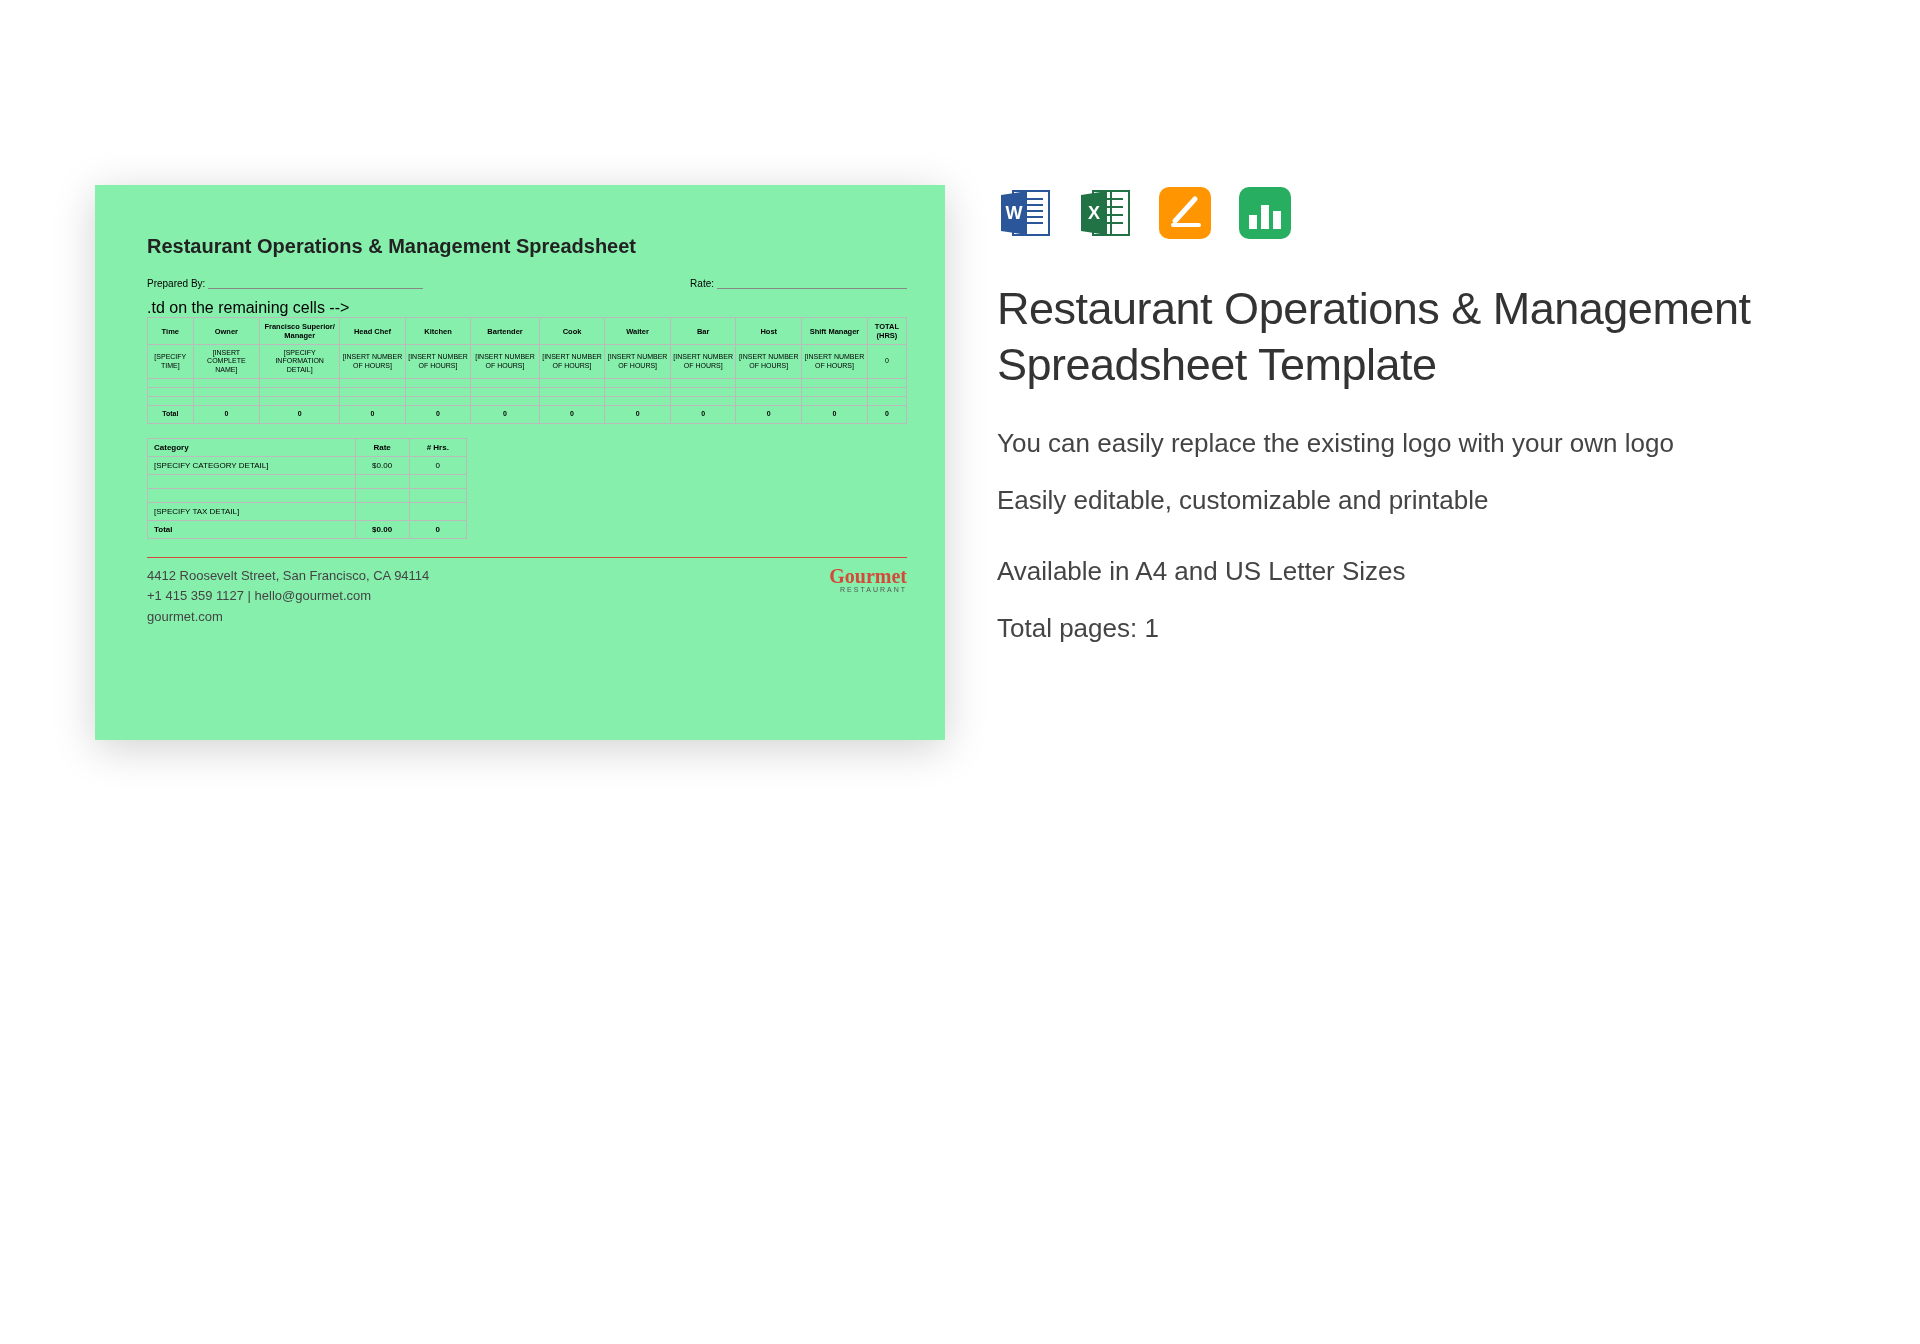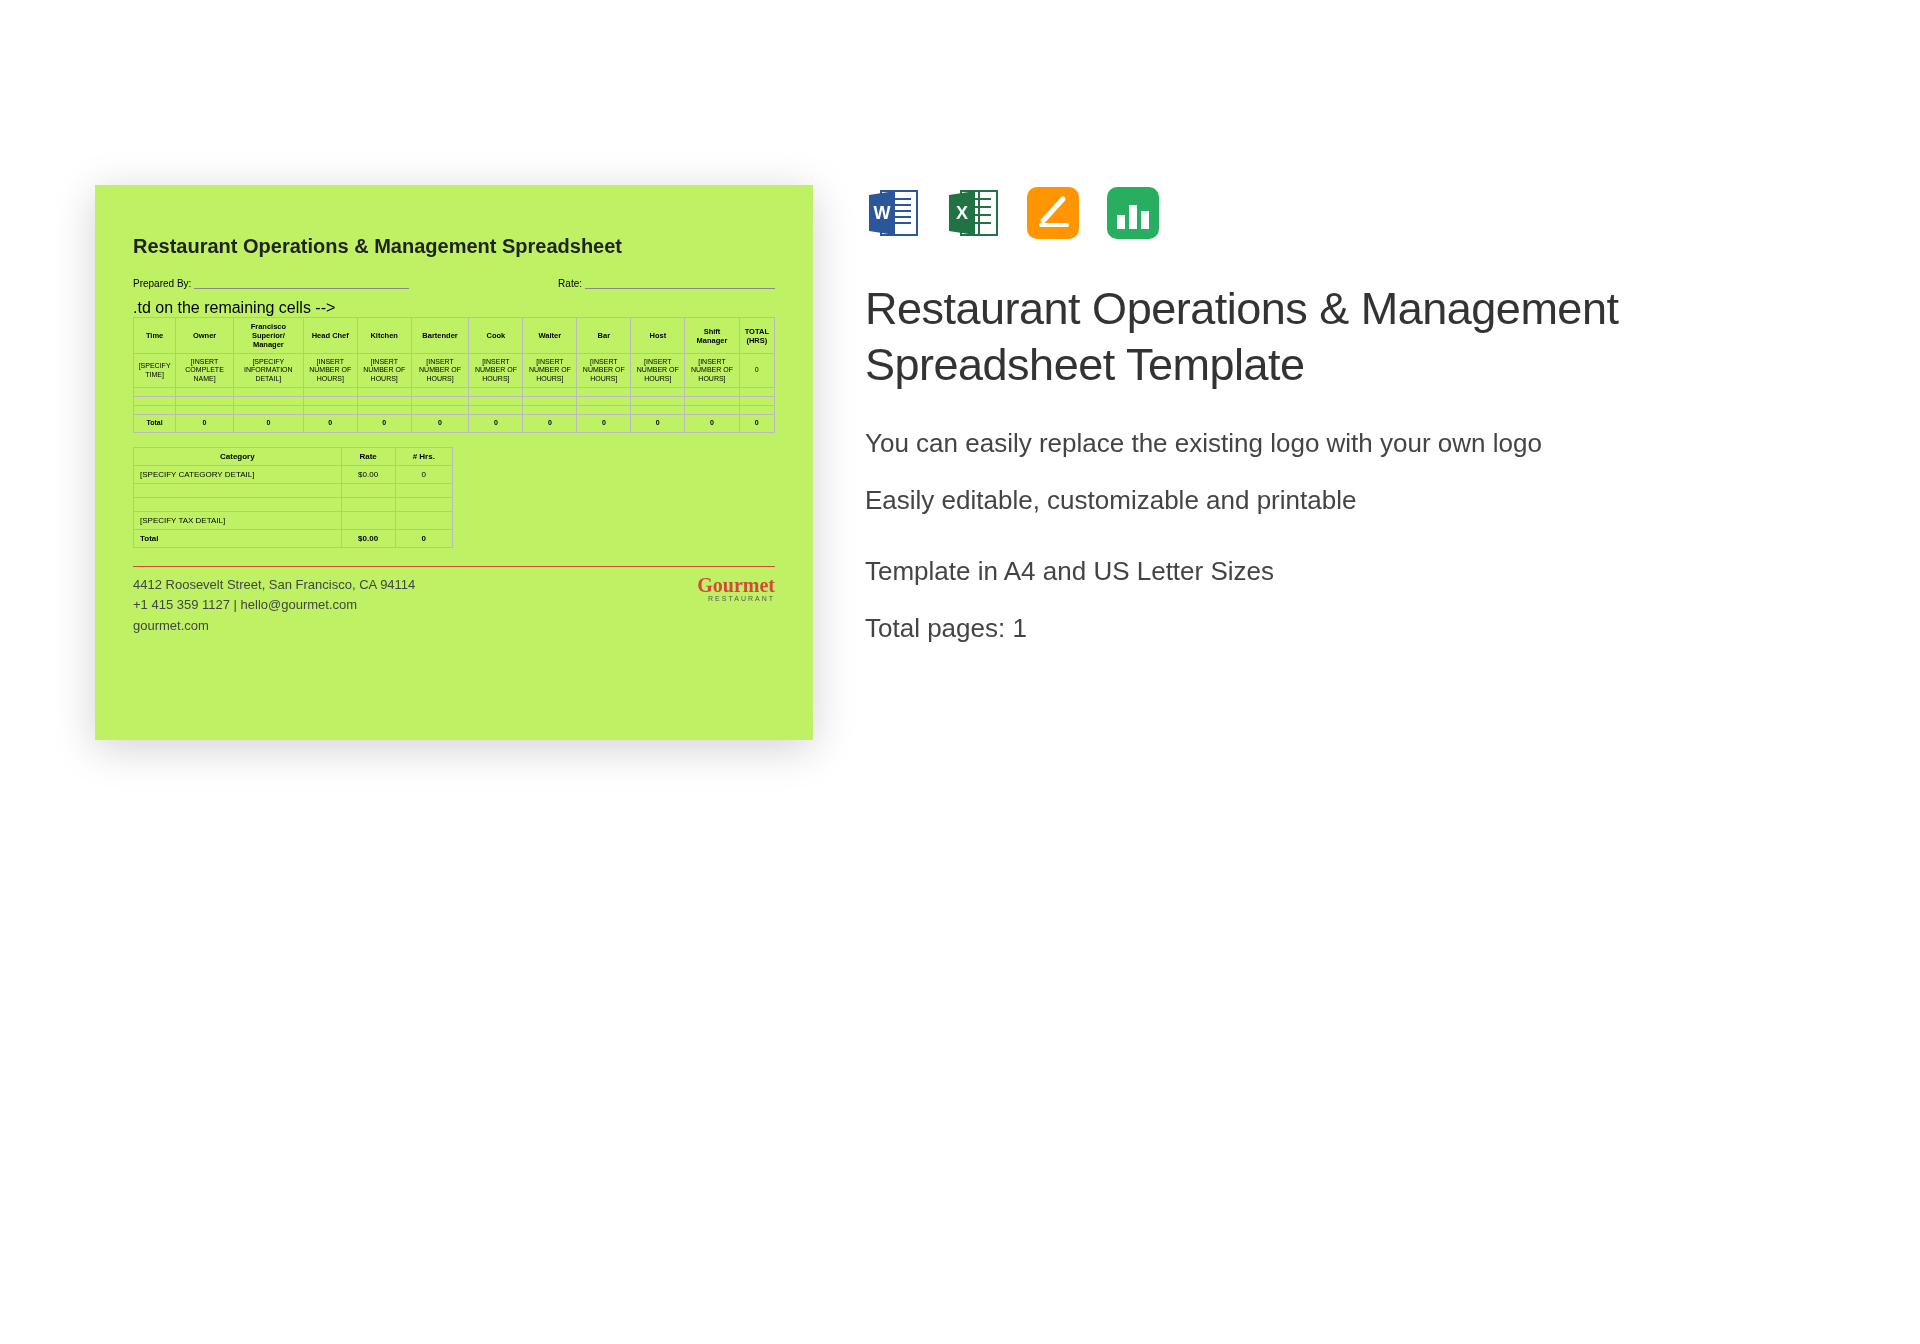--- a/index.html
+++ b/index.html
@@ -11,25 +11,25 @@
     position: relative;
   }
   .container {
     display: flex;
     position: absolute;
     top: 185px;
     left: 95px;
     gap: 52px;
   }
   .preview {
-    width: 718px;
+    width: 850px;
     height: 555px;
-    background: #bef264;
+    background: #86efac;
     box-shadow: 0 8px 40px rgba(0,0,0,0.18);
-    padding: 50px 38px 30px 38px;
+    padding: 50px 38px 30px 52px;
     position: relative;
   }
   .doc-title {
     font-size: 20px;
     font-weight: bold;
     color: #222;
     margin-bottom: 20px;
   }
   .meta-row {
     display: flex;
@@ -67,21 +67,21 @@
   table.sub {
     width: 320px;
     border-collapse: collapse;
     font-size: 8px;
   }
   table.sub th, table.sub td {
     border: 1px solid #bbb;
     padding: 4px 6px;
     height: 14px;
   }
-  table.sub th { font-weight: bold; text-align: center; }
+  table.sub th { font-weight: bold; text-align: left; }
   table.sub th.center { text-align: center; }
   table.sub td.center { text-align: center; }
   .footer-rule {
     border-top: 1px solid #d44a3a;
     margin-top: 18px;
     padding-top: 8px;
     display: flex;
     justify-content: space-between;
     align-items: flex-start;
   }
@@ -329,16 +329,16 @@
             <rect x="12" y="30" width="8" height="14" fill="#fff"></rect>
             <rect x="24" y="20" width="8" height="24" fill="#fff"></rect>
             <rect x="36" y="26" width="8" height="18" fill="#fff"></rect>
           </svg>
       </div>
     </div>
 
     <div class="side-title">Restaurant Operations &amp; Management Spreadsheet Template</div>
     <div class="side-text">You can easily replace the existing logo with your own logo</div>
     <div class="side-text">Easily editable, customizable and printable</div>
-    <div class="side-text" style="margin-top:36px">Template in A4 and US Letter Sizes</div>
+    <div class="side-text" style="margin-top:36px">Available in A4 and US Letter Sizes</div>
     <div class="side-text" style="margin-top:16px">Total pages: 1</div>
   </div>
 </div>
 
 </body></html>

